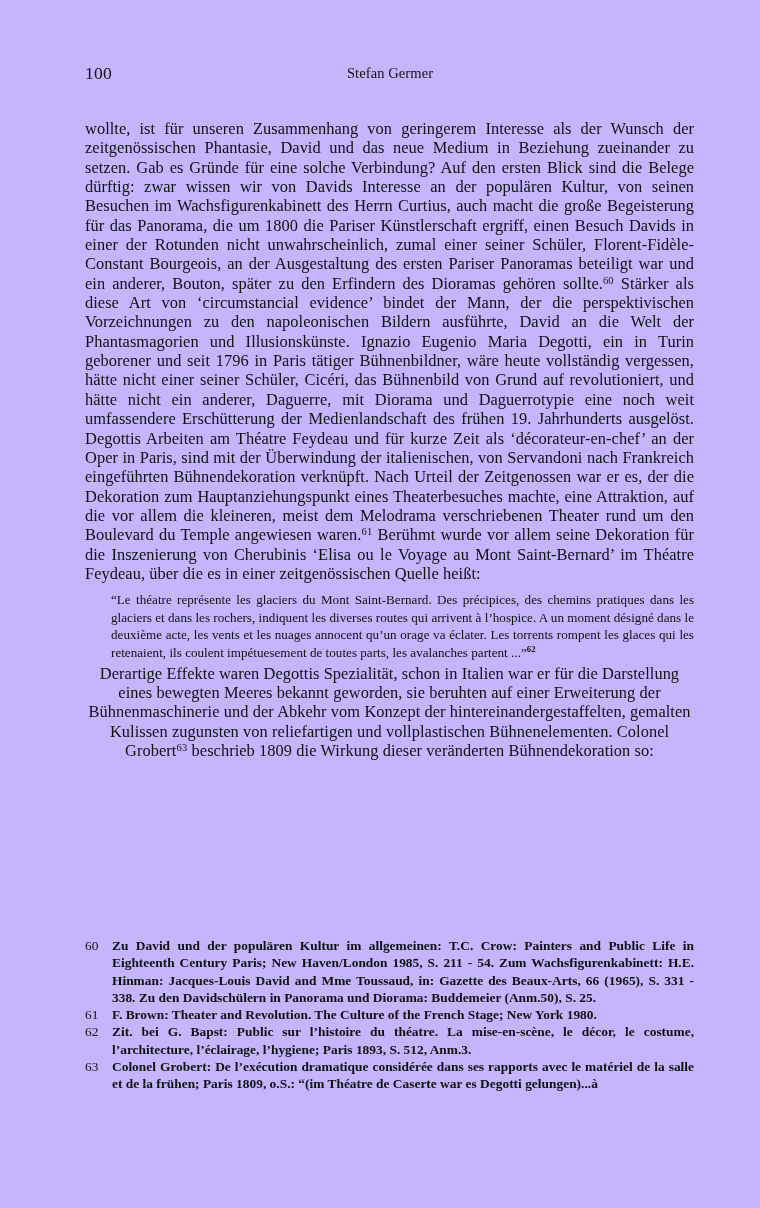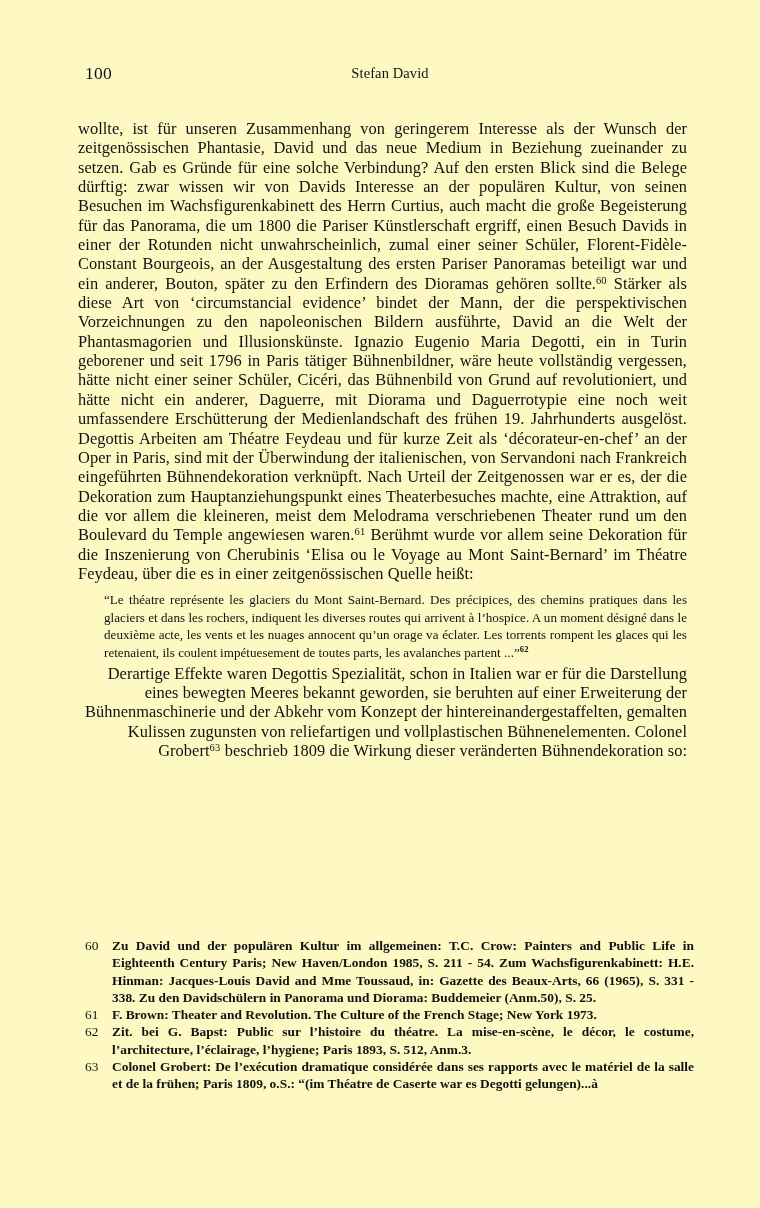--- a/index.html
+++ b/index.html
@@ -4,21 +4,21 @@
 <style>
   html, body {
     margin: 0;
     padding: 0;
     background: #ffffff;
   }
   .page {
     position: relative;
     width: 760px;
     height: 1208px;
-    background: #fef9c3;
+    background: #c4b5fd;
     overflow: hidden;
     font-family: "Liberation Serif", "DejaVu Serif", serif;
     color: #111111;
     box-sizing: border-box;
   }
 
   
   .running-head {
     position: absolute;
     top: 62px;
@@ -42,34 +42,34 @@
     text-align: center;
     font-size: 14.5px;
     line-height: 22px;
     letter-spacing: 0.1px;
   }
 
   
   .body-block {
     position: absolute;
     top: 119px;
-    left: 78px;
+    left: 85px;
     width: 609px;
   }
   p.body {
     margin: 0;
     font-size: 16.4px;
     line-height: 19.35px;
     text-align: justify;
     text-justify: inter-word;
     letter-spacing: 0.05px;
     word-spacing: 0.1px;
     hyphens: none;
   }
-  p.body.last-left { text-align: right; }
+  p.body.last-left { text-align: center; }
 
   sup.fn {
     font-size: 10.5px;
     line-height: 0;
     vertical-align: 0.52em;
     letter-spacing: 0.2px;
   }
 
   
   .quote-block {
@@ -122,21 +122,21 @@
     font-weight: bold;
   }
 </style>
 </head>
 <body>
 
 <div class="page">
 
   <div class="running-head">
     <span class="folio">100</span>
-    <span class="head-title">Stefan David</span>
+    <span class="head-title">Stefan Germer</span>
   </div>
 
   <div class="body-block">
 
     <p class="body"><span>wollte, ist für unseren Zusammenhang von geringerem Interesse als der Wunsch der zeitgenössischen Phantasie, David und das neue Medium in Beziehung zueinander zu setzen. Gab es Gründe für eine solche Verbindung? Auf den ersten Blick sind die Belege dürftig: zwar wissen wir von Davids Interesse an der populären Kultur, von seinen Besuchen im Wachsfigurenkabinett des Herrn Curtius, auch macht die große Begeisterung für das Panorama, die um 1800 die Pariser Künstlerschaft ergriff, einen Besuch Davids in einer der Rotunden nicht unwahrscheinlich, zumal einer seiner Schüler, Florent-Fidèle-Constant Bourgeois, an der Ausgestaltung des ersten Pariser Panoramas beteiligt war und ein anderer, Bouton, später zu den Erfindern des Dioramas gehören sollte.</span><sup class="fn">60</sup><span> Stärker als diese Art von ‘circumstancial evidence’ bindet der Mann, der die perspektivischen Vorzeichnungen zu den napoleonischen Bildern ausführte, David an die Welt der Phantasmagorien und Illusionskünste. Ignazio Eugenio Maria Degotti, ein in Turin geborener und seit 1796 in Paris tätiger Bühnenbildner, wäre heute vollständig vergessen, hätte nicht einer seiner Schüler, Cicéri, das Bühnenbild von Grund auf revolutioniert, und hätte nicht ein anderer, Daguerre, mit Diorama und Daguerrotypie eine noch weit umfassendere Erschütterung der Medienlandschaft des frühen 19. Jahrhunderts ausgelöst. Degottis Arbeiten am Théatre Feydeau und für kurze Zeit als ‘décorateur-en-chef’ an der Oper in Paris, sind mit der Überwindung der italienischen, von Servandoni nach Frankreich eingeführten Bühnendekoration verknüpft. Nach Urteil der Zeitgenossen war er es, der die Dekoration zum Hauptanziehungspunkt eines Theaterbesuches machte, eine Attraktion, auf die vor allem die kleineren, meist dem Melodrama verschriebenen Theater rund um den Boulevard du Temple angewiesen waren.</span><sup class="fn">61</sup><span> Berühmt wurde vor allem seine Dekoration für die Inszenierung von Cherubinis ‘Elisa ou le Voyage au Mont Saint-Bernard’ im Théatre Feydeau, über die es in einer zeitgenössischen Quelle heißt:</span></p>
 
     <div class="quote-block">
       <p class="quote"><span>“Le théatre représente les glaciers du Mont Saint-Bernard. Des précipices, des chemins pratiques dans les glaciers et dans les rochers, indiquent les diverses routes qui arrivent à l’hospice. A un moment désigné dans le deuxième acte, les vents et les nuages annocent qu’un orage va éclater. Les torrents rompent les glaces qui les retenaient, ils coulent impétuesement de toutes parts, les avalanches partent ...”</span><sup class="fn-sm">62</sup></p>
     </div>
 
@@ -146,21 +146,21 @@
 
   <div class="footnotes">
 
     <div class="footnote">
       <span class="fn-num">60</span>
       <span class="fn-text">Zu David und der populären Kultur im allgemeinen: T.C. Crow: Painters and Public Life in Eighteenth Century Paris; New Haven/London 1985, S. 211 - 54. Zum Wachsfigurenkabinett: H.E. Hinman: Jacques-Louis David and Mme Toussaud, in: Gazette des Beaux-Arts, 66 (1965), S. 331 - 338. Zu den Davidschülern in Panorama und Diorama: Buddemeier (Anm.50), S. 25.</span>
     </div>
 
     <div class="footnote">
       <span class="fn-num">61</span>
-      <span class="fn-text">F. Brown: Theater and Revolution. The Culture of the French Stage; New York 1973.</span>
+      <span class="fn-text">F. Brown: Theater and Revolution. The Culture of the French Stage; New York 1980.</span>
     </div>
 
     <div class="footnote">
       <span class="fn-num">62</span>
       <span class="fn-text">Zit. bei G. Bapst: Public sur l’histoire du théatre. La mise-en-scène, le décor, le costume, l’architecture, l’éclairage, l’hygiene; Paris 1893, S. 512, Anm.3.</span>
     </div>
 
     <div class="footnote">
       <span class="fn-num">63</span>
       <span class="fn-text">Colonel Grobert: De l’exécution dramatique considérée dans ses rapports avec le matériel de la salle et de la frühen; Paris 1809, o.S.: “(im Théatre de Caserte war es Degotti gelungen)...à</span>

